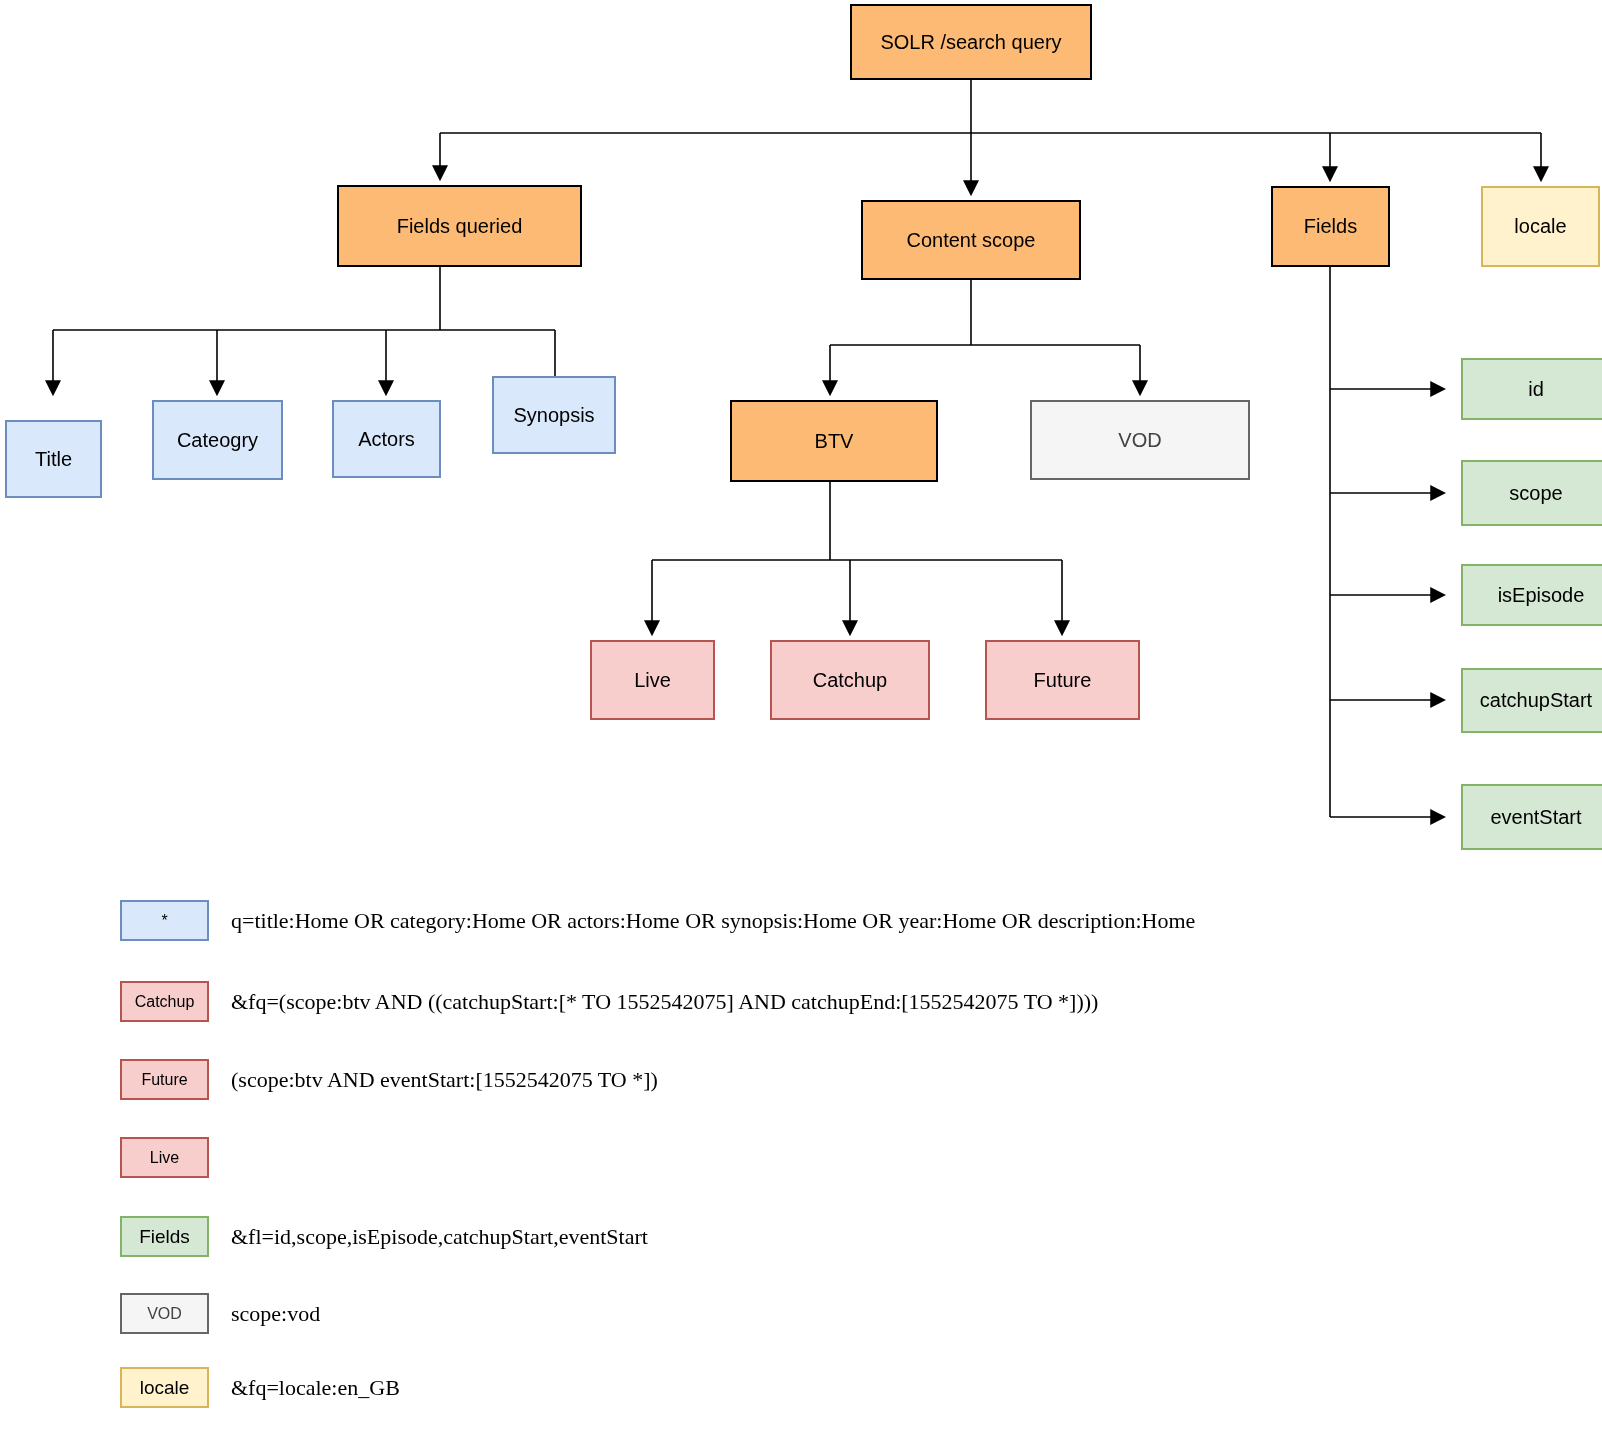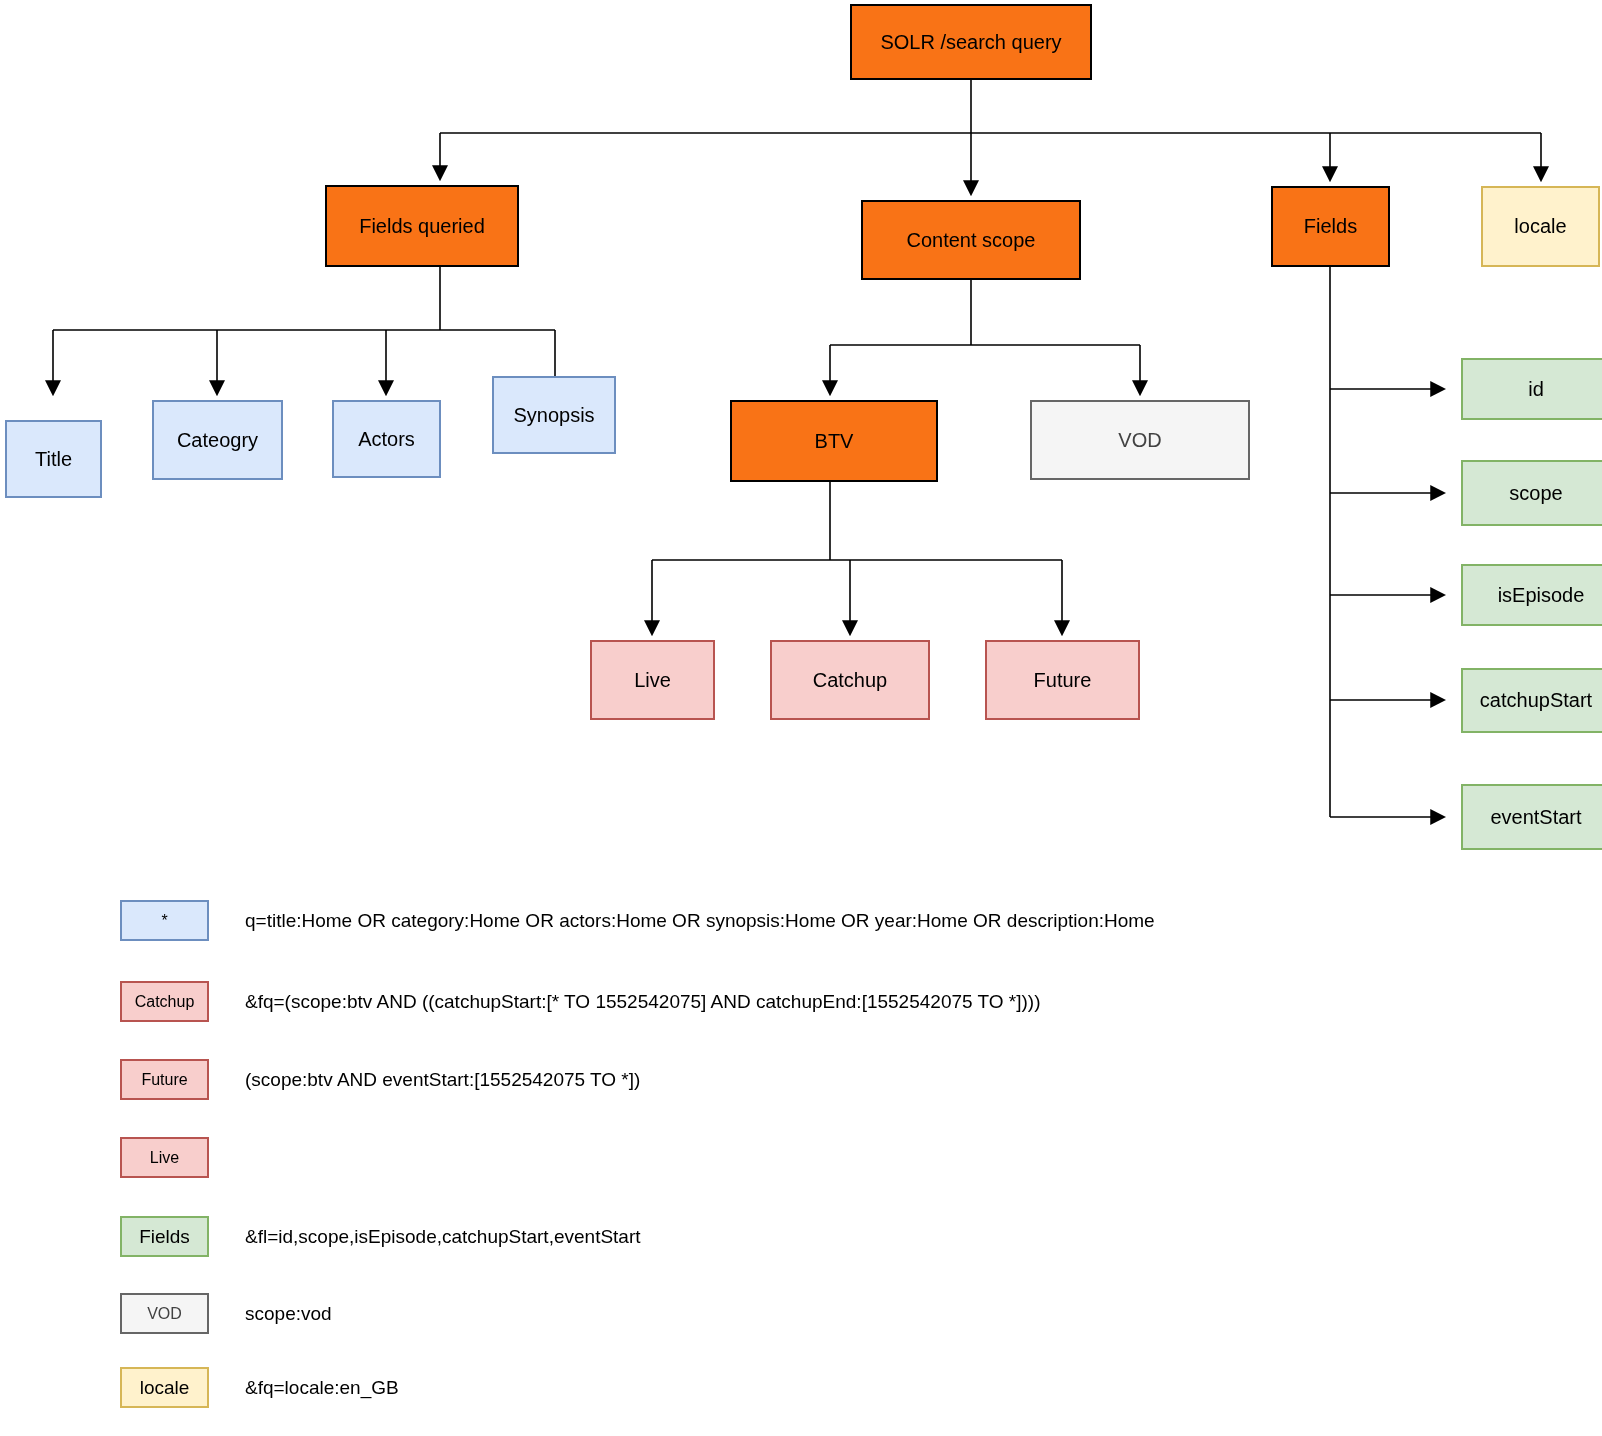--- a/index.html
+++ b/index.html
@@ -4,40 +4,40 @@
 <style>
   * { margin:0; padding:0; box-sizing:border-box; }
   html,body { background:#ffffff; }
   body {
     width:1602px; height:1436px; position:relative; overflow:hidden;
     font-family:"Liberation Sans", sans-serif; color:#000;
   }
   .wires { position:absolute; left:0; top:0; width:1602px; height:1436px; }
   .node {
     position:absolute; display:flex; align-items:center; justify-content:center;
-    text-align:center; font-size:20px; background:#f97316; border:2px solid #000000;
+    text-align:center; font-size:20px; background:#fdba74; border:2px solid #000000;
     white-space:nowrap;
   }
   .node.blue   { background:#dae8fc; border-color:#6c8ebf; }
   .node.red    { background:#f8cecc; border-color:#b85450; }
   .node.green  { background:#d5e8d4; border-color:#82b366;margin-left:11px; }
   .node.yellow { background:#fff2cc; border-color:#d6b656; }
   .node.gray   { background:#f5f5f5; border-color:#666666; color:#424242; }
 
   .legend-row { position:absolute; left:120px; height:41px; display:flex; align-items:center; }
   .legend-key {
     width:89px; height:41px; display:flex; align-items:center; justify-content:center;
     font-size:16px; border:2px solid #000; flex:0 0 auto;
   }
   .legend-key.blue   { background:#dae8fc; border-color:#6c8ebf; }
   .legend-key.red    { background:#f8cecc; border-color:#b85450; }
   .legend-key.green  { background:#d5e8d4; border-color:#82b366; font-size:19px; }
   .legend-key.gray   { background:#f5f5f5; border-color:#666666; color:#424242; }
   .legend-key.yellow { background:#fff2cc; border-color:#d6b656; font-size:19px; }
-  .legend-text { margin-left:36px; font-size:19px; white-space:nowrap; }
+  .legend-text { margin-left:22px; font-size:22px; white-space:nowrap;font-family:Liberation Serif, serif; }
 </style>
 </head>
 <body>
 
 <svg class="wires" viewBox="0 0 1602 1436" xmlns="http://www.w3.org/2000/svg">
   <defs>
     <marker id="arrow" viewBox="0 0 10 10" refX="8.6" refY="5" markerWidth="10" markerHeight="10" orient="auto">
       <path d="M0,0 L10,5 L0,10 Z" fill="#000"></path>
     </marker>
   </defs>
@@ -72,21 +72,21 @@
     <line x1="1330" y1="389" x2="1444" y2="389" marker-end="url(#arrow)"></line>
     <line x1="1330" y1="493" x2="1444" y2="493" marker-end="url(#arrow)"></line>
     <line x1="1330" y1="595" x2="1444" y2="595" marker-end="url(#arrow)"></line>
     <line x1="1330" y1="700" x2="1444" y2="700" marker-end="url(#arrow)"></line>
     <line x1="1330" y1="817" x2="1444" y2="817" marker-end="url(#arrow)"></line>
   </g>
 </svg>
 
 <div class="node" style="left:850px; top:4px; width:242px; height:76px;">SOLR /search query</div>
 
-<div class="node" style="left:325px; top:185px; width:194px; height:82px;">Fields queried</div>
+<div class="node" style="left:337px; top:185px; width:245px; height:82px;">Fields queried</div>
 
 <div class="node" style="left:861px; top:200px; width:220px; height:80px;">Content scope</div>
 
 <div class="node" style="left:1271px; top:186px; width:119px; height:81px;">Fields</div>
 
 <div class="node yellow" style="left:1481px; top:186px; width:119px; height:81px;">locale</div>
 
 <div class="node blue" style="left:5px; top:400px; width:97px; height:78px;margin-top:20px;">Title</div>
 
 <div class="node blue" style="left:152px; top:400px; width:131px; height:80px;">Cateogry</div>

